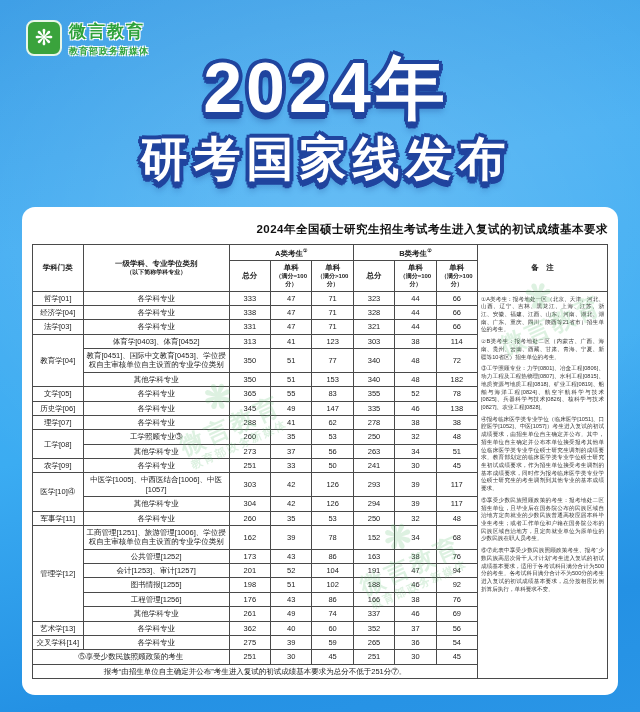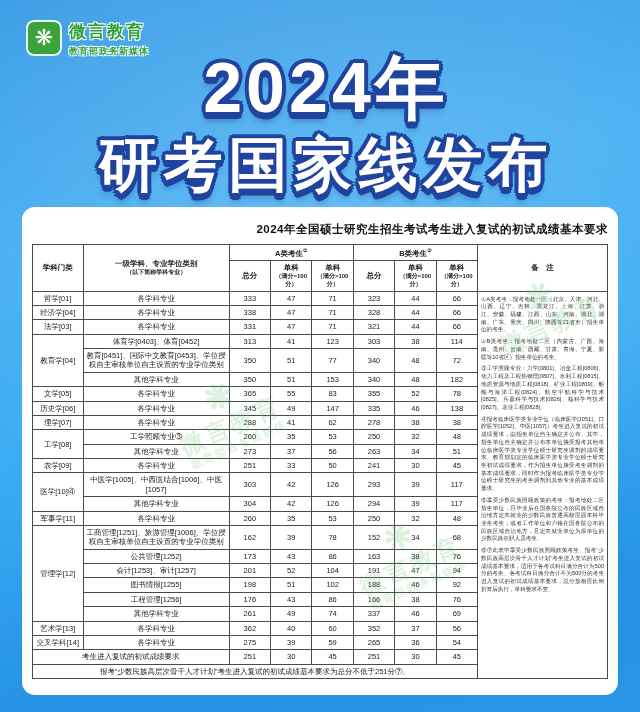--- a/index.html
+++ b/index.html
@@ -31,21 +31,21 @@
 
   
   .title-wrap { position:absolute; left:0; top:52px; width:584px; text-align:center;margin-left:34px; }
   .outline { color:#ffffff; font-weight:bold; letter-spacing:4px;
     text-shadow:
       -3px -3px 0 #20449e, 3px -3px 0 #20449e, -3px 3px 0 #20449e, 3px 3px 0 #20449e,
       0 -4px 0 #20449e, 0 4px 0 #20449e, -4px 0 0 #20449e, 4px 0 0 #20449e,
       -2px 6px 0 #20449e, 2px 6px 0 #20449e, 0 7px 0 #20449e, 0 9px 6px rgba(20,50,130,0.35);
   }
   .title-1 { font-size:70px; line-height:1.05; }
-  .title-2 { font-size:59px; line-height:1.1; margin-top:7px; letter-spacing:6px; }
+  .title-2 { font-size:47px; line-height:1.1; margin-top:7px; letter-spacing:6px; }
 
   
   .card-accent {
     position:absolute; left:52px; top:600px; width:558px; height:78px;
     background:#2e7de2; border-radius:10px; transform:rotate(-2.2deg); z-index:1;
   }
   .card {
     position:absolute; left:22px; top:207px; width:596px; min-height:443px;
     background:#ffffff; border-radius:13px; z-index:2; padding:15px 10px 16px 10px;
   }
@@ -366,30 +366,30 @@
             <td class="left">交叉学科[14]</td>
             <td class="left">各学科专业</td>
             <td>275</td>
             <td>39</td>
             <td>59</td>
             <td>265</td>
             <td>36</td>
             <td>54</td>
           </tr>
           <tr>
-            <td colspan="2" class="left">考生进入复试的初试成绩要求</td>
+            <td colspan="2" class="left">⑤享受少数民族照顾政策的考生</td>
             <td>251</td>
             <td>30</td>
             <td>45</td>
             <td>251</td>
             <td>30</td>
             <td>45</td>
           </tr>
           <tr>
-            <td colspan="8" class="left">报考“少数民族高层次骨干人才计划”考生进入复试的初试成绩基本要求为总分不低于251分⑦。</td>
+            <td colspan="8" class="left">报考“由招生单位自主确定并公布”考生进入复试的初试成绩基本要求为总分不低于251分⑦。</td>
           </tr>
         </tbody>
     </table>
 
     <div class="watermark" style="left:150px; top:170px;">
       <span class="wm-icon">❋</span>
       <span class="wm-name">微言教育</span>
       <span class="wm-sub">教育部政务新媒体</span>
     </div>
     <div class="watermark" style="left:330px; top:310px;">

